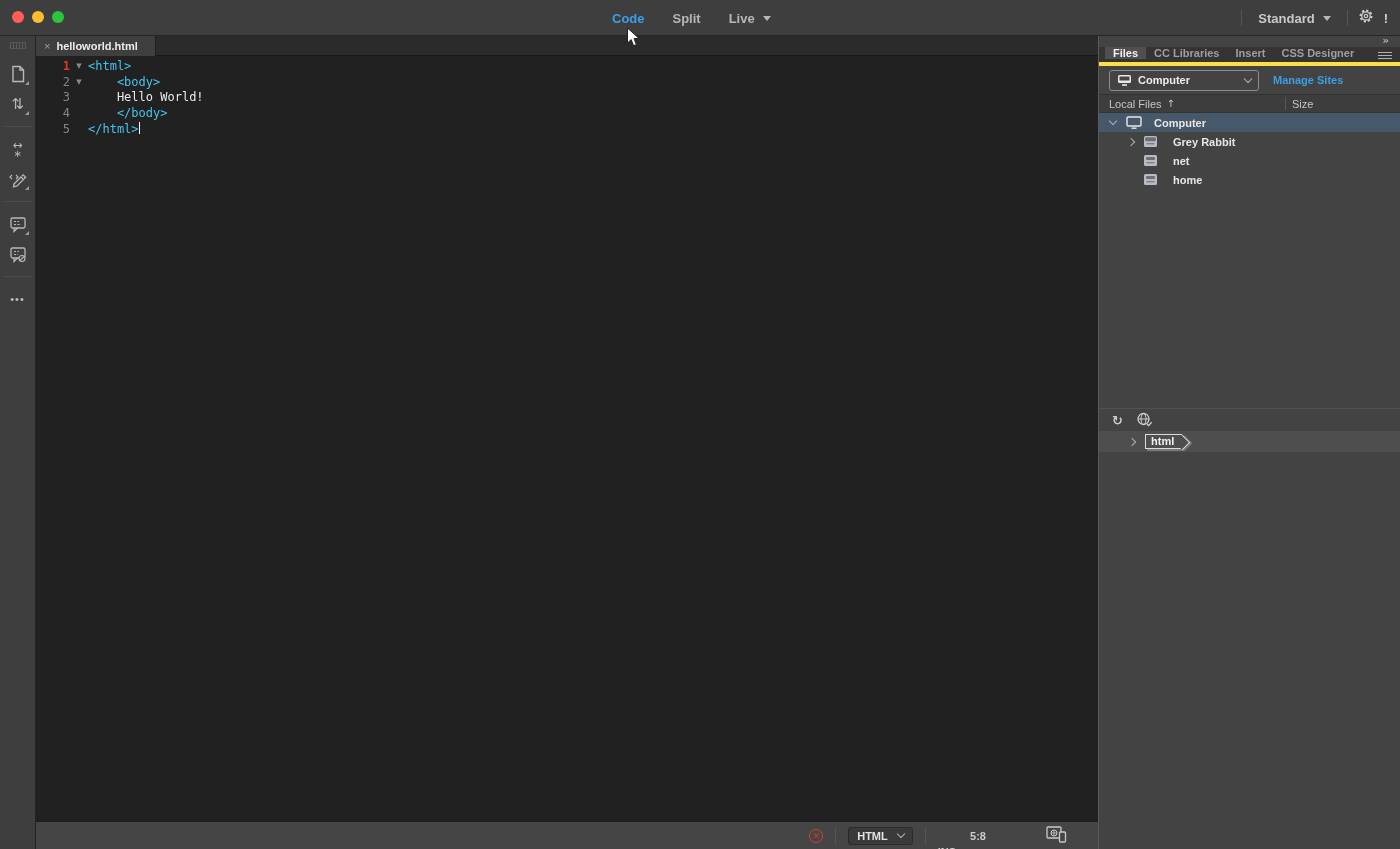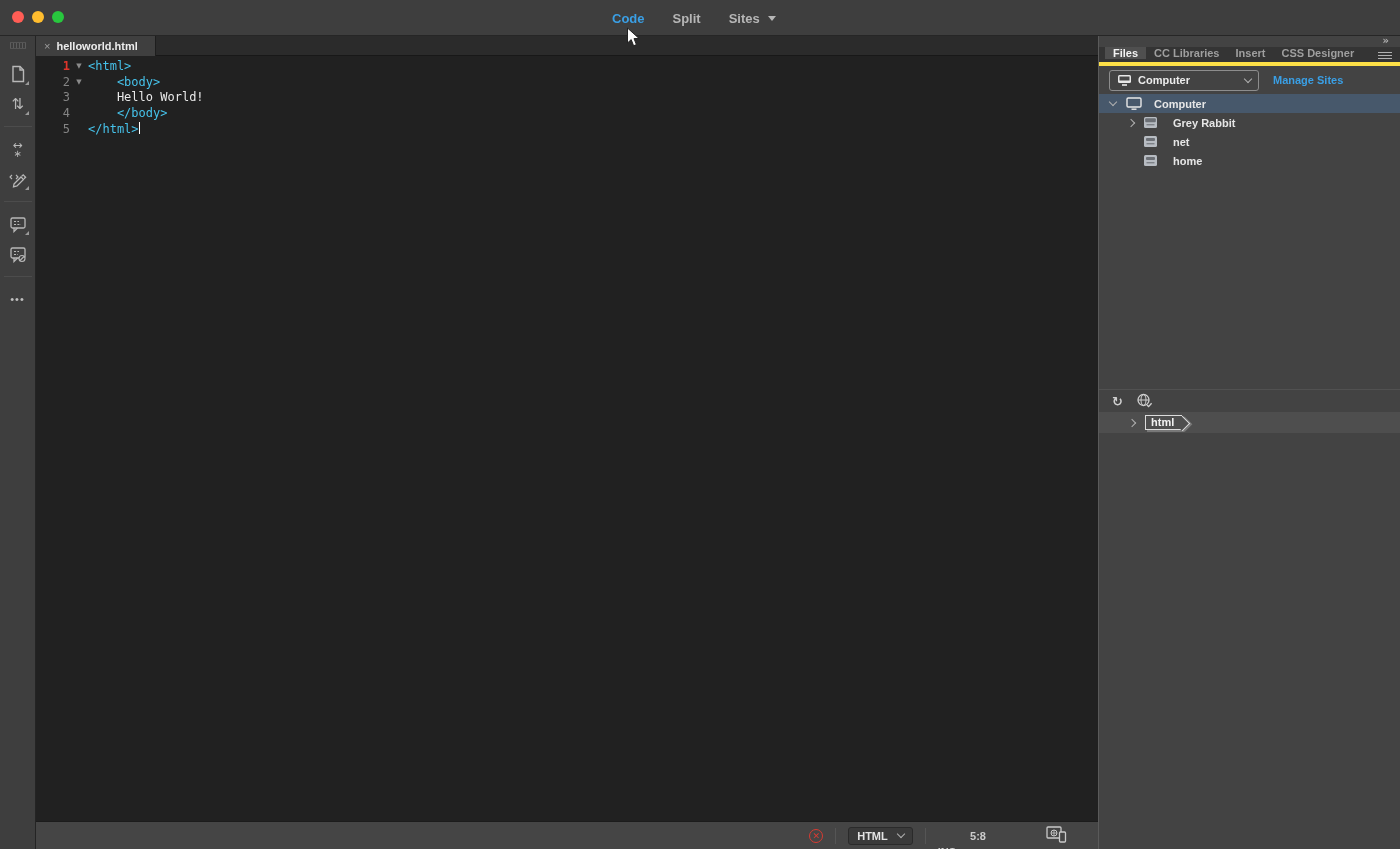--- a/index.html
+++ b/index.html
@@ -130,23 +130,39 @@
   <div class="topbar">
     <div class="traffic">
       <div class="light red"></div>
       <div class="light yellow"></div>
       <div class="light green"></div>
     </div>
     <div class="modes">
       <span class="mode active">Code</span>
       <span class="mode">Split</span>
       <span class="live-wrap">
-        <span class="mode">Sites</span>
+        <span class="mode">Live</span>
         <span class="tri-down"></span>
       </span>
+    </div>
+    <div class="top-right">
+      <div class="vdiv"></div>
+      <div class="workspace">
+        <span>Standard</span>
+        <span class="tri-down"></span>
+      </div>
+      <div class="vdiv"></div>
+      <span>
+        <svg width="16" height="16" viewBox="0 0 16 16">
+          <circle cx="8" cy="8" r="5.2" fill="none" stroke="#c9c9c9" stroke-width="2.6" stroke-dasharray="2.1 1.9"></circle>
+          <circle cx="8" cy="8" r="4.2" fill="#3e3e3e" stroke="#c9c9c9" stroke-width="1.3"></circle>
+          <circle cx="8" cy="8" r="1.7" fill="#3e3e3e" stroke="#c9c9c9" stroke-width="1.2"></circle>
+        </svg>
+      </span>
+      <span class="alert-mark">!</span>
     </div>
   </div>
 
   <div class="sidebar">
     <div class="grip"></div>
 
     <div class="tool">
       <svg width="16" height="18" viewBox="0 0 16 18">
         <path d="M3 1.5 h7 l3.5 3.5 v11.5 h-10.5 z" fill="none" stroke="#b8b8b8" stroke-width="1.4"></path>
         <path d="M10 1.5 v3.5 h3.5" fill="none" stroke="#b8b8b8" stroke-width="1.4"></path>
@@ -280,20 +296,26 @@
           <rect x="1" y="1" width="13" height="8" rx="1.5" fill="#e8e8e8"></rect>
           <rect x="2.5" y="2.5" width="10" height="4" fill="#464646"></rect>
           <path d="M5 11 h5" stroke="#e8e8e8" stroke-width="1.6"></path>
         </svg>
         <span>Computer</span>
         <span class="chev down"></span>
       </span>
       <span class="manage-link">Manage Sites</span>
     </div>
 
+    <div class="cols-header">
+      <span>Local Files</span>
+      <span class="sort-arrow glyph">↑</span>
+      <span class="col-div"></span>
+      <span class="col-size">Size</span>
+    </div>
 
     <div class="tree">
       <div class="trow selected">
         <span class="chev down" style="left:11px;"></span>
         <span class="t-icon" style="left:27px;top:3px;">
           <svg width="16" height="13" viewBox="0 0 16 13">
             <rect x="1" y="1" width="14" height="9" rx="1.2" fill="none" stroke="#e8e8e8" stroke-width="1.4"></rect>
             <path d="M5.5 12.2 h5" stroke="#e8e8e8" stroke-width="1.4"></path>
           </svg>
         </span>

